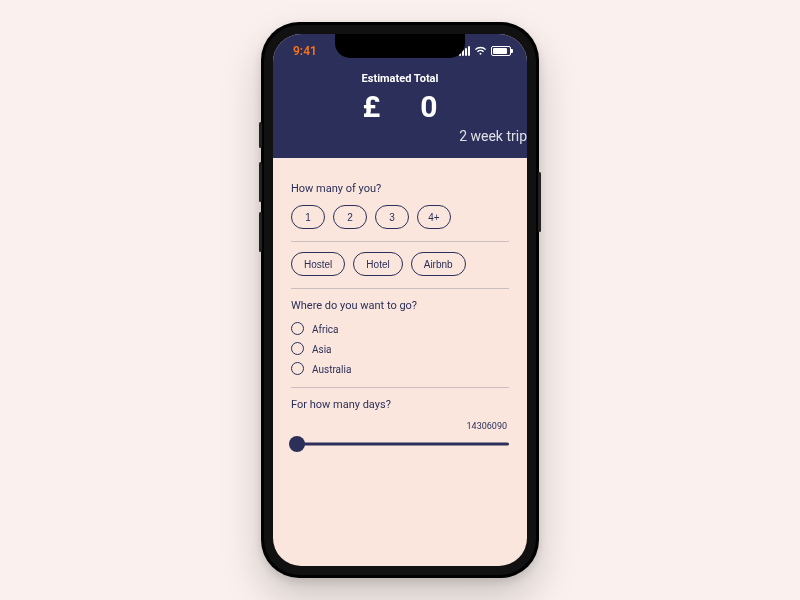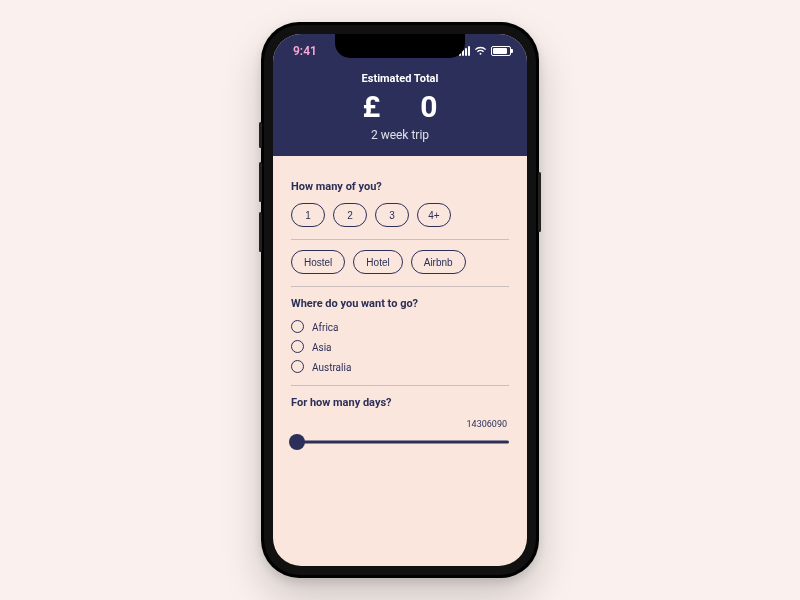--- a/index.html
+++ b/index.html
@@ -5,44 +5,44 @@
   *{box-sizing:border-box;margin:0;padding:0;}
   html,body{width:800px;height:600px;overflow:hidden;}
   body{background:#faf1ee;font-family:-apple-system,BlinkMacSystemFont,"Segoe UI",Roboto,sans-serif;display:flex;align-items:center;justify-content:center;}
 
   .phone{width:278px;height:556px;background:#000;border-radius:38px;position:relative;box-shadow:0 20px 40px rgba(0,0,0,0.18),0 4px 10px rgba(0,0,0,0.12);padding:3px;}
   .phone-inner{width:100%;height:100%;background:#111;border-radius:36px;padding:9px;}
   .screen{width:100%;height:100%;border-radius:28px;overflow:hidden;background:#fae6dc;position:relative;}
 
   .notch{position:absolute;top:0;left:50%;transform:translateX(-50%);width:130px;height:24px;background:#000;border-bottom-left-radius:15px;border-bottom-right-radius:15px;z-index:10;}
 
-  .status-bar{height:34px;display:flex;align-items:center;justify-content:space-between;padding:0 16px 0 20px;color:#f9a8d4;font-size:12px;font-weight:600;gap:36px;}
+  .status-bar{height:34px;display:flex;align-items:center;justify-content:space-between;padding:0 16px 0 20px;color:#f97316;font-size:12px;font-weight:600;gap:36px;}
   .status-right{display:flex;align-items:center;gap:4px;}
   .bars{display:flex;align-items:flex-end;gap:1px;}
   .bars span{width:2px;background:#fff;border-radius:1px;}
   .bars span:nth-child(1){height:4px;}
   .bars span:nth-child(2){height:6px;}
   .bars span:nth-child(3){height:8px;}
   .bars span:nth-child(4){height:10px;}
   .wifi{width:13px;height:10px;}
   .battery{width:20px;height:10px;border:1px solid #fff;border-radius:2px;position:relative;}
   .battery::after{content:"";position:absolute;right:-3px;top:2px;width:2px;height:4px;background:#fff;border-radius:0 1px 1px 0;}
   .battery-fill{position:absolute;left:1px;top:1px;bottom:1px;width:14px;background:#fff;border-radius:1px;}
 
   .header{background:#2b2f59;color:#fff;padding:0 0 14px 0;text-align:center;}
   .est-label{font-size:11px;font-weight:700;margin-top:4px;}
   .total-row{display:flex;justify-content:center;align-items:baseline;gap:40px;margin-top:4px;}
   .currency{font-size:30px;font-weight:700;}
   .total-val{font-size:30px;font-weight:700;}
-  .trip-sub{font-size:12px;opacity:0.85;margin-top:4px;}
+  .trip-sub{font-size:14px;opacity:0.85;margin-top:4px;text-align:right;}
 
   .content{padding:14px 18px 10px 18px;color:#2b2f59;}
   .section{padding:10px 0 12px 0;border-bottom:1px solid rgba(43,47,89,0.22);}
   .section:last-child{border-bottom:none;}
-  .q{font-size:11px;font-weight:700;margin-bottom:10px;}
+  .q{font-size:11px;font-weight:400;margin-bottom:10px;}
 
   .pill-row{display:flex;gap:8px;}
   .pill{border:1.4px solid #2b2f59;border-radius:14px;height:24px;min-width:36px;padding:0 12px;display:flex;align-items:center;justify-content:center;font-size:10px;color:#2b2f59;background:transparent;cursor:pointer;}
   .pill.sm{min-width:34px;padding:0 10px;}
 
   .radio-cols{display:flex;gap:24px;}
   .radio-col{display:flex;flex-direction:column;gap:7px;}
   .radio-item{display:flex;align-items:flex-end;gap:8px;cursor:pointer;}
   .radio{width:13px;height:13px;border:1.6px solid #2b2f59;border-radius:50%;flex-shrink:0;}
   .radio-label{font-size:10px;}

